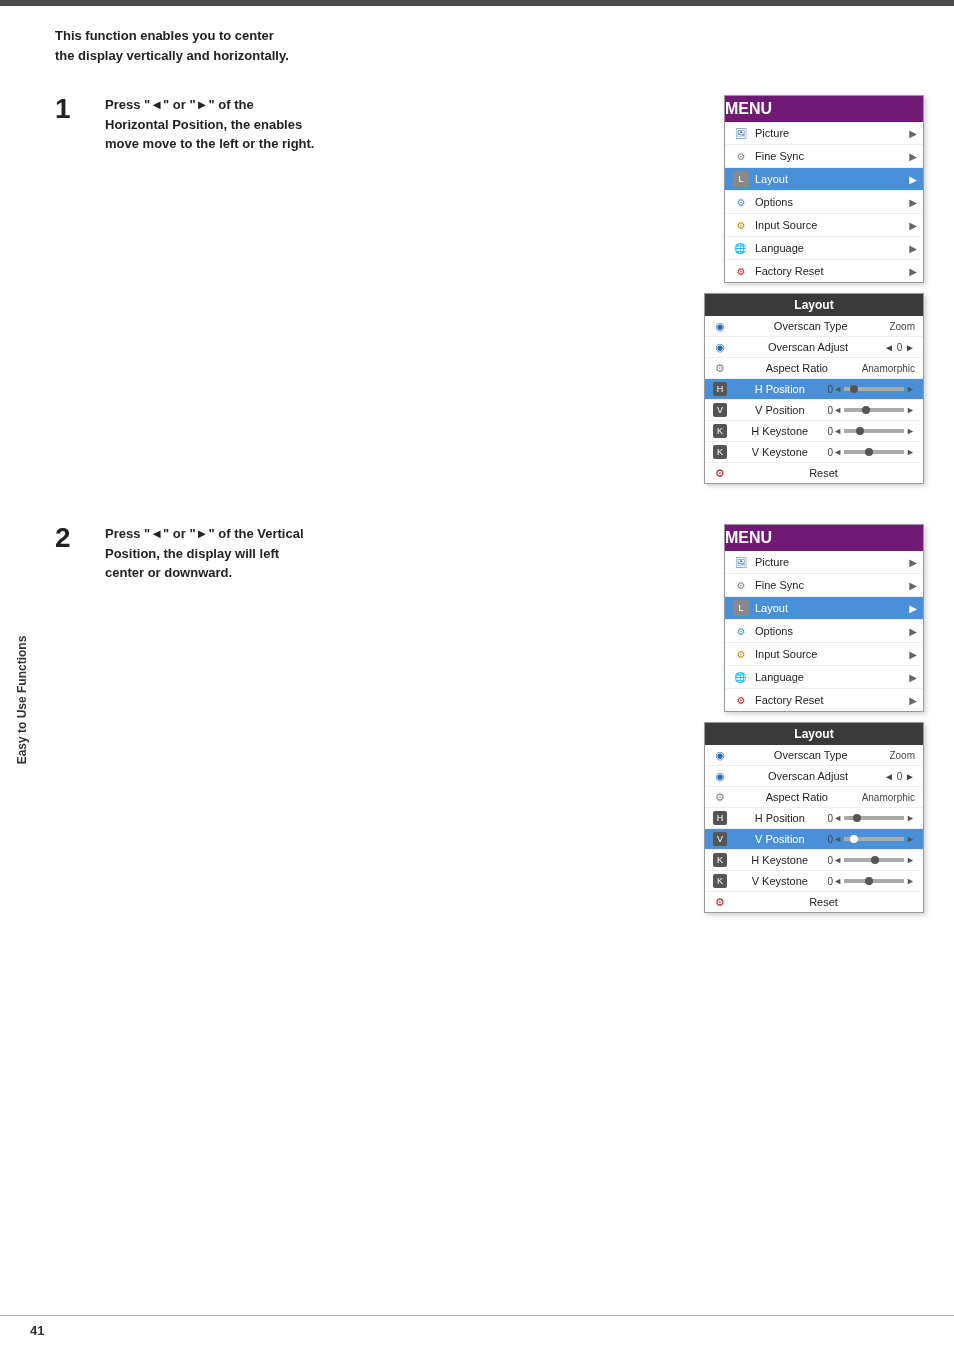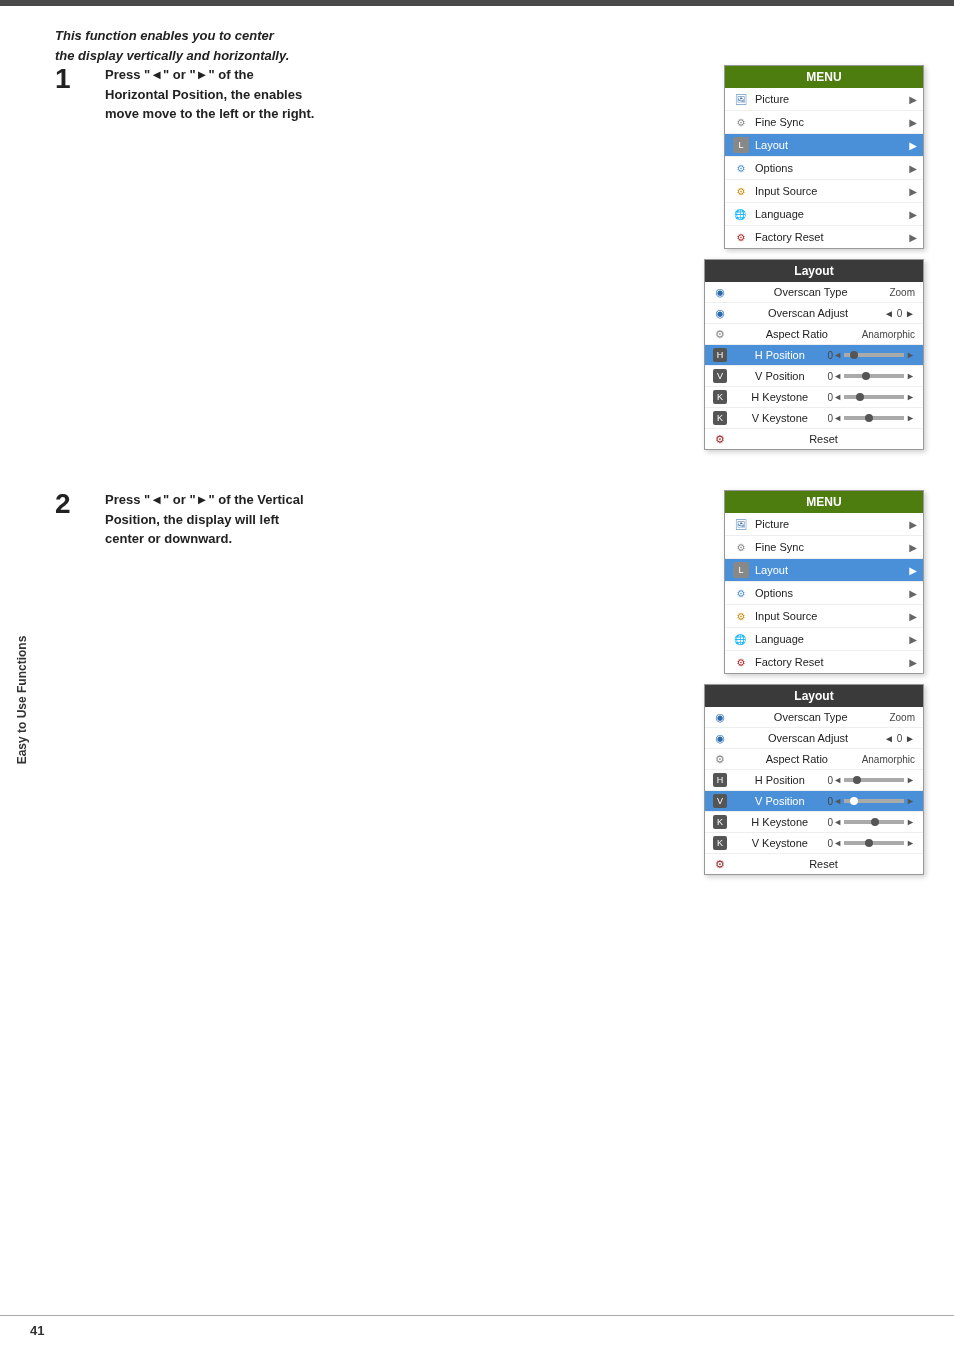--- a/index.html
+++ b/index.html
@@ -52,22 +52,22 @@
       display: inline-block;
       margin-bottom: 20px;
       border-radius: 3px;
     }
 
     
     .description {
       font-size: 13px;
       font-weight: bold;
       color: #222;
+      margin-bottom: 30px;
       line-height: 1.5;
-      font-style: italic;
     }
 
     .step-number {
       font-size: 28px;
       font-weight: bold;
       color: #222;
       min-width: 40px;
       margin-right: 10px;
       line-height: 1;
     }
@@ -83,24 +83,23 @@
 
     
     .menu-box {
       background: #fff;
       border: 1px solid #999;
       min-width: 200px;
       box-shadow: 2px 2px 5px rgba(0,0,0,0.2);
     }
 
     .menu-title {
-      background: #4d7c0f;
-      color: #fff;
-      text-align: center;
-      font-size: 12px;
+      background: #701a75;
+      color: #fff;
+      font-size: 16px;
       font-weight: bold;
       padding: 4px 0;
     }
 
     .menu-item {
       display: flex;
       align-items: center;
       padding: 3px 8px;
       font-size: 11px;
       color: #222;

